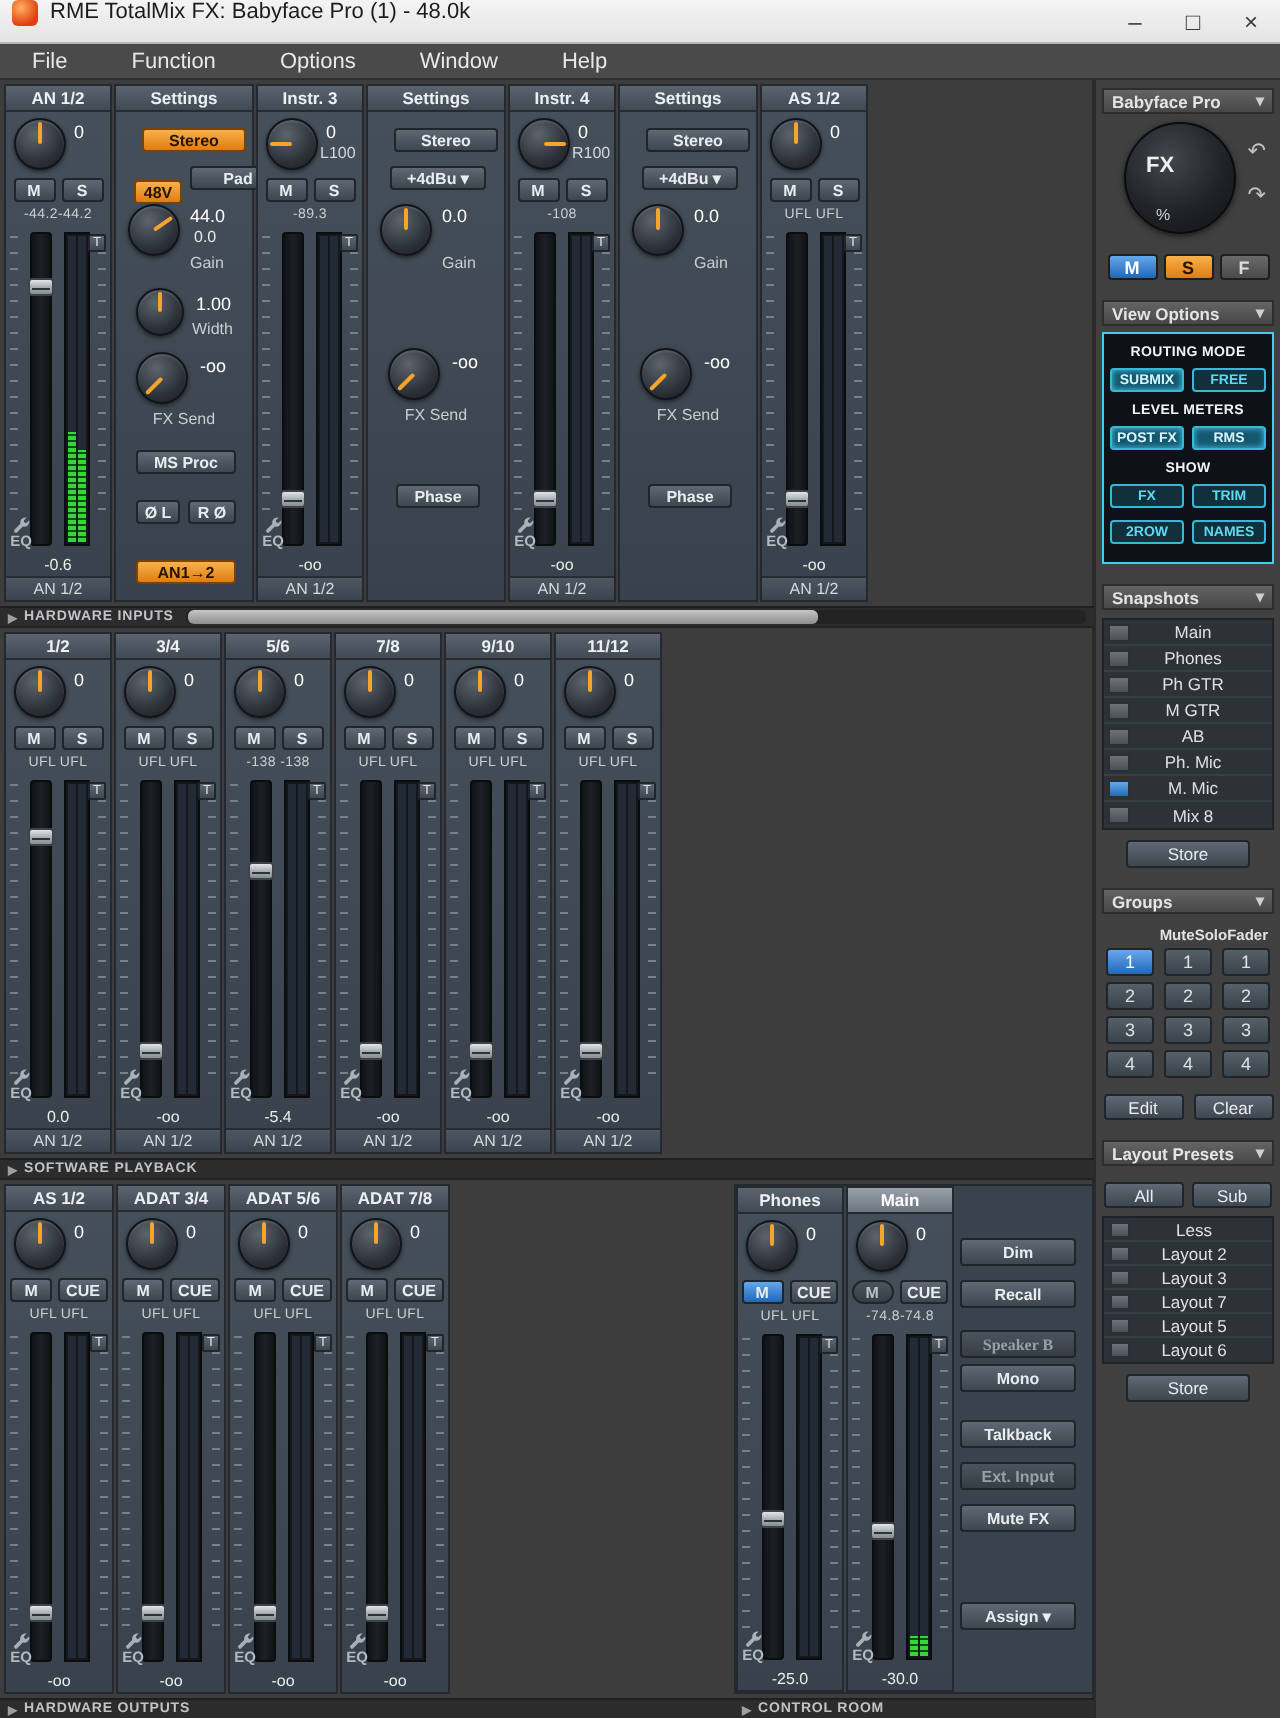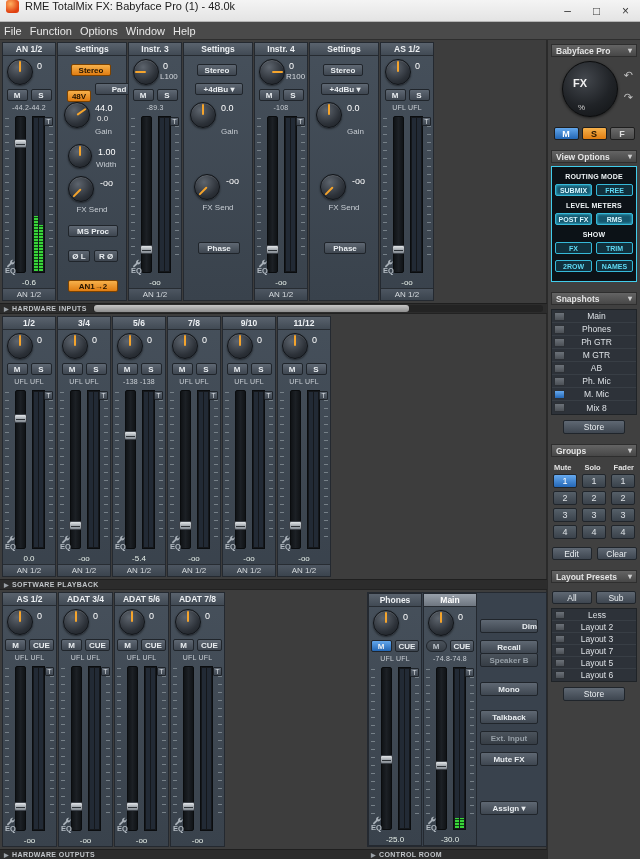--- a/index.html
+++ b/index.html
@@ -6,21 +6,21 @@
 html,body{width:640px;height:859px}
 body{font-family:"Liberation Sans",sans-serif;background:#3e3e3e;position:relative;overflow:hidden}
 
 .titlebar{position:absolute;top:0;left:0;width:640px;height:22px;background:linear-gradient(#f4f4f4,#e4e4e4);border-bottom:1px solid #b5b5b5;display:flex;font-size:11px;color:#1c1c1c}
 .app-icon{width:13px;height:13px;margin:0 6px;border-radius:3px;background:radial-gradient(circle at 35% 30%,#ffb060,#e04010 70%)}
 .tb-title{flex:1;white-space:nowrap;overflow:hidden}
 .win-controls{display:flex;height:100%}
 .win-btn{width:29px;height:100%;display:flex;align-items:center;justify-content:center;font-size:12px;color:#3a3a3a}
 
 .menubar{position:absolute;top:22px;left:0;width:640px;height:18px;background:#4a4a4a;border-bottom:1px solid #2e2e2e;display:flex;align-items:center;font-size:11px;color:#e8e8e8}
-.menu-item{padding:0 4px;height:100%;display:flex;align-items:center}
+.menu-item{padding:0 16px;height:100%;display:flex;align-items:center}
 
 .mixer{position:absolute;top:40px;left:0;width:547px;height:819px;background:#3d3d3d;border-right:1px solid #2a2a2a}
 .chan-row{position:absolute;display:flex;gap:1px}
 #row-inputs{top:2px;left:2px;height:259px}
 #row-playback{top:276px;left:2px;height:261px}
 #row-outputs{top:552px;left:2px;height:255px}
 .strip{width:54px;height:100%;background:linear-gradient(#46505b,#39424c);border:1px solid #242930;display:flex;flex-direction:column;position:relative}
 .strip.wide{width:70px}
 #row-outputs .strip{width:55px}
 .strip-header{height:13px;flex:none;background:linear-gradient(#5a636e,#414a54);border-bottom:1px solid #262b31;font-size:8.5px;font-weight:bold;color:#edf0f3;text-align:center;line-height:12px}
@@ -53,21 +53,21 @@
 .meter-fill{position:absolute;bottom:0;left:0;width:100%;background:repeating-linear-gradient(to top,#39d439 0,#39d439 2px,#0c4f12 2px,#0c4f12 3px)}
 .trim-btn{position:absolute;right:0;top:3px;width:9px;height:9px;background:linear-gradient(#5f6873,#3e4650);border:1px solid #20252b;border-radius:1px;font-size:6.5px;color:#dfe3e7;text-align:center;line-height:8px}
 .tools{position:absolute;left:0;bottom:2px;width:11px;text-align:center}
 .wrench{height:11px}
 .eq-label{font-size:7.5px;color:#b2bac2;font-weight:bold}
 .strip-value{height:11px;flex:none;font-size:8px;color:#e6efe8;text-align:center;line-height:11px}
 .strip-route{height:12px;flex:none;background:linear-gradient(#4d5661,#3b444e);border-top:1px solid #272c32;font-size:8px;color:#d5dade;text-align:center;line-height:12px}
 
 .sp-body{position:relative;flex:1;font-size:8px}
 .sp-abs{position:absolute}
-.sp-stereo{top:8px;left:13px;width:40px}
+.sp-stereo{top:8px;left:13px;width:52px}
 .sp-48v{top:34px;left:9px;width:24px}
 .sp-pad{top:27px;left:37px;width:48px}
 .sp-ref{top:27px;left:11px;width:48px}
 .sp-kgain{top:46px;left:6px;width:26px;height:26px}
 .sp-gv1{top:47px;left:37px;font-size:9px;color:#fff}
 .sp-gv2{top:58px;left:39px;font-size:8px;color:#e6e6e6}
 .sp-glabel{top:71px;left:37px;font-size:8px;color:#c8ced4}
 .sp-kwidth{top:88px;left:10px;width:24px;height:24px}
 .sp-wv{top:91px;left:40px;font-size:9px;color:#fff}
 .sp-wlabel{top:104px;left:38px;font-size:8px;color:#c8ced4}
@@ -118,21 +118,21 @@
 .vo-row{display:flex;justify-content:center;gap:4px;margin-bottom:6px}
 .vo-btn{width:37px;height:12px;border:1px solid #36b9d8;border-radius:2px;background:#11303c;color:#5fd8f2;font-size:7px;font-weight:bold;text-align:center;line-height:11px}
 .vo-btn.active{background:#15576e;color:#d6f6ff;box-shadow:inset 0 0 3px #41cdec}
 .snap-list{margin-top:4px;background:#2d3239;border:1px solid #1f2327}
 .snap-row{height:13px;display:flex;align-items:center;border-bottom:1px solid #383e45}
 .snap-row:last-child{border-bottom:none}
 .snap-tab{width:11px;height:9px;margin:0 2px;background:linear-gradient(#6c7279,#4b5056);border:1px solid #2c3035;flex:none}
 .snap-tab.active{background:linear-gradient(#66a9ee,#2467b6)}
 .snap-label{flex:1;text-align:center;font-size:8.5px;color:#dde1e5;padding-right:10px}
 .store-btn{display:block;width:62px;height:14px;margin:5px auto 0;background:linear-gradient(#5f6873,#3e4650);border:1px solid #20252b;border-radius:2px;color:#e9edf0;font-size:8.5px;text-align:center;line-height:13px}
-.grp-head{display:flex;justify-content:space-between;padding:0 3px;margin-top:6px;font-size:7.5px;font-weight:bold;color:#e2e2e2}
+.grp-head{display:flex;justify-content:flex-end;padding:0 3px;margin-top:6px;font-size:7.5px;font-weight:bold;color:#e2e2e2}
 .grp-grid{display:grid;grid-template-columns:repeat(3,24px);justify-content:space-between;gap:3px 0;padding:0 2px;margin-top:2px}
 .grp-cell{height:14px;background:linear-gradient(#566069,#3a424b);border:1px solid #20252b;border-radius:2px;color:#dde1e5;font-size:9px;text-align:center;line-height:13px}
 .grp-cell.active{background:linear-gradient(#66a9ee,#2467b6);color:#fff}
 .grp-actions{display:flex;justify-content:center;gap:5px;margin-top:8px}
 .sm-btn{width:40px;height:13px;background:linear-gradient(#5f6873,#3e4650);border:1px solid #20252b;border-radius:2px;color:#e9edf0;font-size:8.5px;text-align:center;line-height:12px}
 .lp-tabs{display:flex;justify-content:center;gap:4px;margin-top:8px}
 .lp-list{margin-top:4px;background:#2d3239;border:1px solid #1f2327}
 .lp-row{height:12px;display:flex;align-items:center;border-bottom:1px solid #383e45}
 .lp-row:last-child{border-bottom:none}
 .lp-box{width:10px;height:8px;margin:0 3px;background:linear-gradient(#6c7279,#4b5056);border:1px solid #2c3035;flex:none}
@@ -801,23 +801,23 @@
               <div class="wrench"><svg width="10" height="10" viewBox="0 0 10 10">
                   <path d="M8.6 2.1A2.6 2.6 0 0 1 5.4 5.3L2.6 8.1A.9.9 0 0 1 1.3 6.8L4.1 4A2.6 2.6 0 0 1 7.3 .8L5.9 2.2 6.2 3.2 7.2 3.5Z" fill="#a8b0b8"></path>
                 </svg></div>
               <div class="eq-label">EQ</div>
             </div>
           </div>
           <div class="strip-value">-30.0</div>
         </div>
       </div>
     <div class="cr-buttons" id="cr-buttons">
-        <div class="cr-btn" style="top: 26px; text-align: right;">Dim</div>
+        <div class="cr-btn" style="top: 26px;">Dim</div>
         <div class="cr-btn" style="top: 47px;">Recall</div>
-        <div class="cr-btn dim" style="top: 60px;">Speaker B</div>
+        <div class="cr-btn dim" style="top: 72px; font-family: Liberation Serif, serif;">Speaker B</div>
         <div class="cr-btn" style="top: 89px;">Mono</div>
         <div class="cr-btn" style="top: 117px;">Talkback</div>
         <div class="cr-btn dim" style="top: 138px;">Ext. Input</div>
         <div class="cr-btn" style="top: 159px;">Mute FX</div>
         <div class="cr-btn" style="top: 208px;">Assign ▾</div>
       </div>
   </div>
 
   <div class="section-bar" id="bar-hwout">
     <span class="sec-arrow">▶</span>

